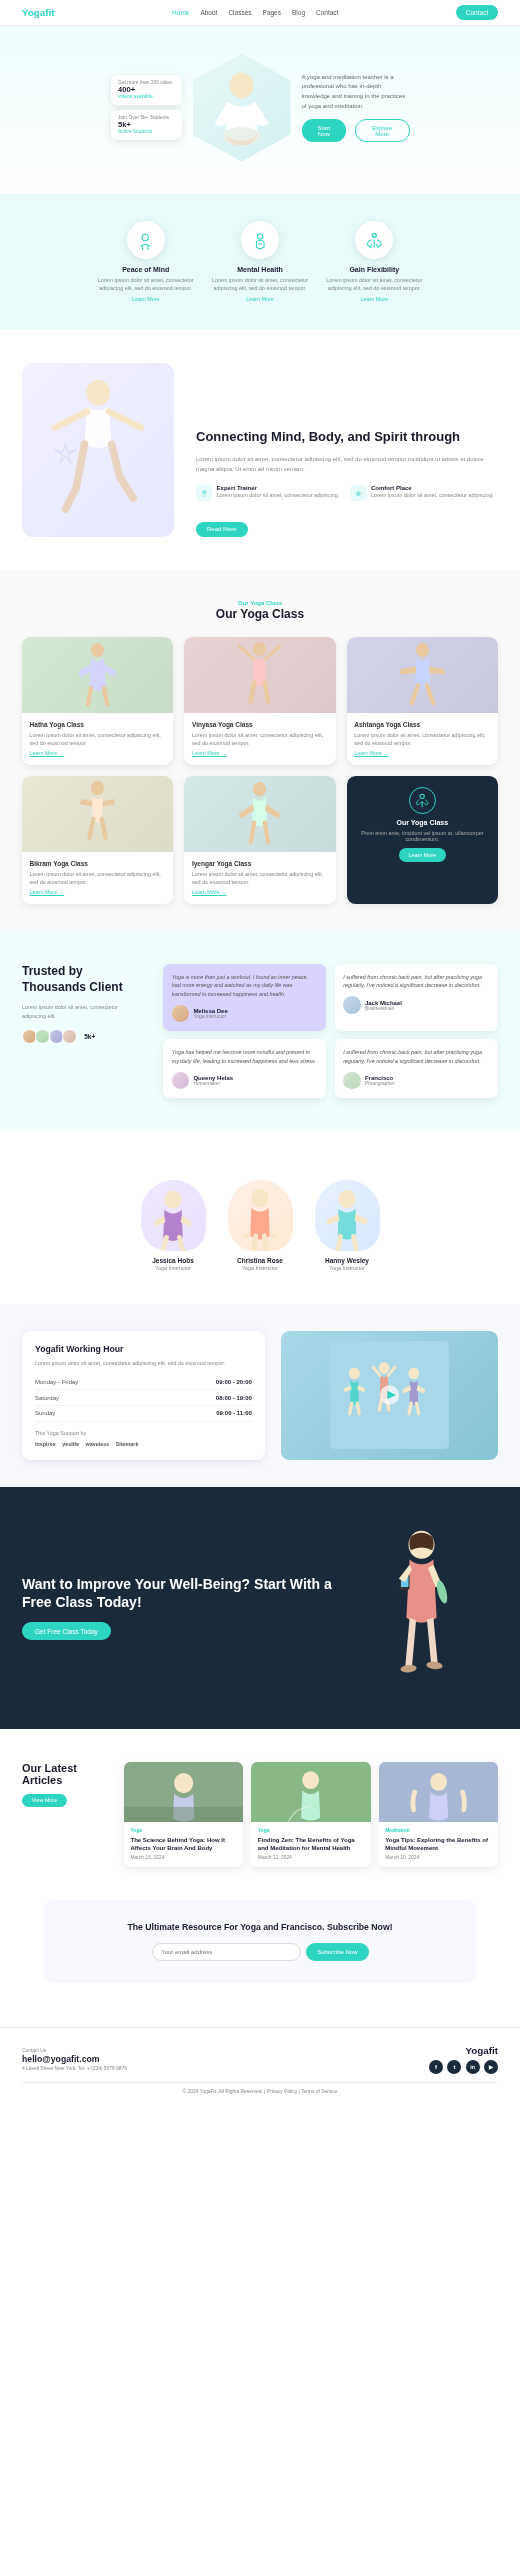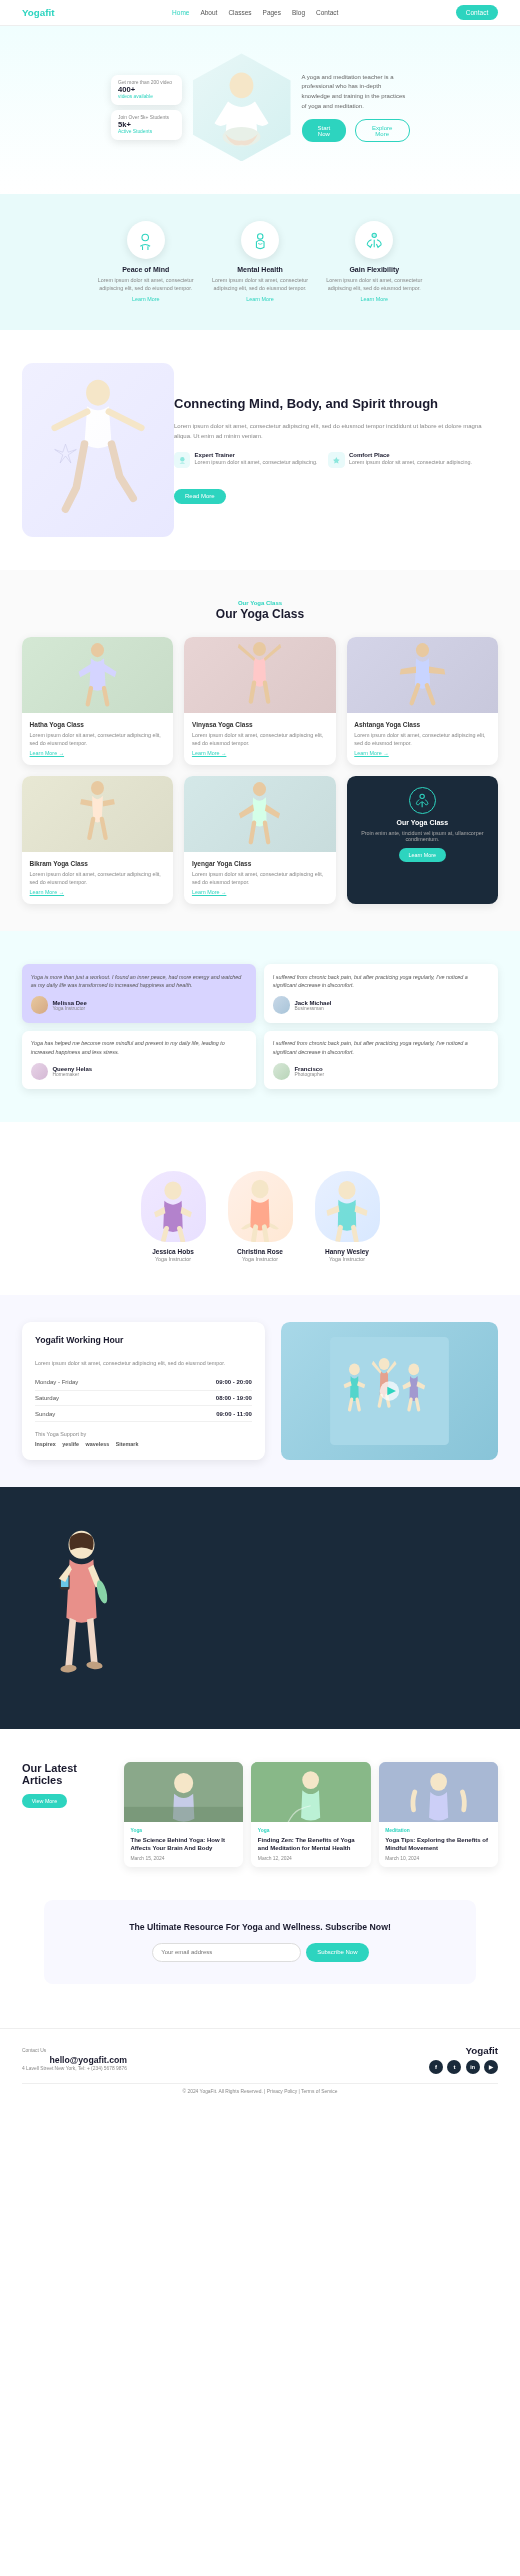--- a/index.html
+++ b/index.html
@@ -35,21 +35,21 @@
     .features { background: #e8fafa; padding: 27px 22px; }
     .features-grid { display: flex; justify-content: center; gap: 16.3px; flex-wrap: wrap; }
     .feature-item { text-align: center; max-width: 98px; }
     .feature-icon { width: 38px; height: 38px; background: #fff; border-radius: 50%; margin: 0 auto 6.5px; display: flex; align-items: center; justify-content: center; box-shadow: 0 2.2px 8.1px rgba(0,0,0,0.1); }
     .feature-icon svg { width: 19px; height: 19px; }
     .feature-title { font-size: 7px; font-weight: 700; color: #1a1a2e; margin-bottom: 3.3px; }
     .feature-desc { font-size: 5.4px; color: #888; line-height: 1.5; }
     .feature-link { font-size: 5.4px; color: #2dd4bf; text-decoration: none; margin-top: 3.3px; display: inline-block; }
 
     
-    .about { padding: 33px 22px; display: flex; align-items: center; }
+    .about { padding: 33px 22px; display: flex; align-items: flex-end; gap: 22px; }
     .about-img { width: 152px; flex-shrink: 0; }
     .about-img-inner { width: 152px; height: 174px; background: linear-gradient(135deg, #f0f0ff 0%, #e8e8ff 100%); border-radius: 11px; display: flex; align-items: center; justify-content: center; position: relative; overflow: hidden; }
     .about-content { flex: 1; }
     .about-content h2 { font-size: 13px; font-weight: 800; color: #1a1a2e; margin-bottom: 8.1px; line-height: 1.3; }
     .about-content p { font-size: 6px; color: #888; line-height: 1.7; margin-bottom: 11px; }
     .about-features { display: flex; gap: 11px; margin-bottom: 11px; }
     .about-feature { display: flex; align-items: flex-start; gap: 4.3px; }
     .about-feature-icon { width: 16.3px; height: 16.3px; background: #e8fafa; border-radius: 4.3px; display: flex; align-items: center; justify-content: center; flex-shrink: 0; }
     .about-feature-text h4 { font-size: 6px; font-weight: 700; color: #1a1a2e; }
     .about-feature-text p { font-size: 5.4px; color: #888; }
@@ -91,21 +91,21 @@
     .instructors-grid { display: flex; justify-content: center; gap: 22px; flex-wrap: wrap; margin-top: 16.3px; }
     .instructor-card { text-align: center; max-width: 81px; }
     .instructor-img { width: 65px; height: 71px; background: linear-gradient(135deg, #f0e8ff 0%, #e8e0ff 100%); border-radius: 33px 33px 22px 40%; margin: 0 auto 5.4px; display: flex; align-items: flex-end; justify-content: center; overflow: hidden; position: relative; }
     .instructor-name { font-size: 6.5px; font-weight: 700; color: #1a1a2e; margin-bottom: 1.6px; }
     .instructor-role { font-size: 5.4px; color: #888; }
 
     
     .working-hours { padding: 27px 22px; background: #f8f8ff; }
     .working-hours-inner { display: flex; gap: 16.3px; align-items: stretch; }
     .hours-card { background: #fff; border-radius: 8.7px; padding: 13px; flex: 1; box-shadow: 0 2.2px 8.1px rgba(0,0,0,0.08); }
-    .hours-title { font-size: 8.7px; font-weight: 800; color: #1a1a2e; margin-bottom: 15px; }
+    .hours-title { font-size: 8.7px; font-weight: 800; color: #1a1a2e; margin-bottom: 6px; }
     .hours-desc { font-size: 5.4px; color: #888; margin-bottom: 8.7px; }
     .hours-row { display: flex; justify-content: space-between; padding: 4.3px 0; border-bottom: 0.5px solid #f0f0f0; font-size: 6px; }
     .hours-row:last-of-type { border-bottom: none; }
     .hours-day { color: #555; }
     .hours-time { color: #1a1a2e; font-weight: 600; }
     .support-label { font-size: 5.4px; color: #888; margin-top: 8.7px; margin-bottom: 4.3px; }
     .support-logos { display: flex; gap: 6.5px; align-items: center; flex-wrap: wrap; }
     .support-logo { font-size: 5.4px; color: #555; font-weight: 600; }
     .hours-img { flex: 1; border-radius: 8.7px; overflow: hidden; background: linear-gradient(135deg, #a8d8e8 0%, #88c4d8 100%); min-height: 108px; display: flex; align-items: center; justify-content: center; }
 
@@ -133,21 +133,21 @@
     
     .newsletter { background: #f8f8ff; padding: 22px; margin: 0 22px; border-radius: 8.7px; text-align: center; margin-bottom: 22px; }
     .newsletter h3 { font-size: 8.7px; font-weight: 800; color: #1a1a2e; margin-bottom: 11px; }
     .newsletter-form { display: flex; gap: 5.4px; max-width: 217px; margin: 0 auto; }
     .newsletter-input { flex: 1; padding: 5.4px 8.7px; border: 0.5px solid #ddd; border-radius: 11px; font-size: 6px; outline: none; }
     .newsletter-btn { background: #2dd4bf; color: #fff; border: none; padding: 5.4px 11px; border-radius: 11px; font-size: 6px; cursor: pointer; white-space: nowrap; }
 
     
     footer { background: #fff; border-top: 0.5px solid #eee; padding: 16.3px 22px 11px; }
     .footer-inner { display: flex; justify-content: space-between; align-items: center; }
-    .footer-email { font-size: 8.7px; font-weight: 700; color: #1a1a2e; text-align: right; }
+    .footer-email { font-size: 8.7px; font-weight: 700; color: #1a1a2e; }
     .footer-email-label { font-size: 4.9px; color: #888; margin-bottom: 1.6px; }
     .footer-right { text-align: right; }
     .footer-logo { font-size: 9.8px; font-weight: 800; color: #1a1a2e; }
     .footer-social { display: flex; gap: 4.3px; margin-top: 4.3px; justify-content: flex-end; }
     .social-icon { width: 14px; height: 14px; background: #1a2a3a; border-radius: 50%; display: flex; align-items: center; justify-content: center; }
     .footer-bottom { margin-top: 8.1px; padding-top: 5.4px; border-top: 0.5px solid #eee; font-size: 4.9px; color: #888; text-align: center; }
     .footer-address { font-size: 4.9px; color: #888; margin-top: 1.6px; }
 
     
     .img-yoga-1 { background: linear-gradient(135deg, #d4e8d4 0%, #c8dcc8 100%); }
@@ -413,20 +413,31 @@
         </div>
         <h3 style="color:#fff; font-size:7px; margin-bottom:3.3px;">Our Yoga Class</h3>
         <p style="color:#aaa; font-size:5.4px; margin-bottom:6.5px; text-align:center;">Proin enim ante, tincidunt vel ipsum at, ullamcorper condimentum.</p>
         <button class="btn-primary" style="font-size:5.4px; padding:3.8px 9.8px;">Learn More</button>
       </div>
     </div>
   </div>
 </section>
 
 <section class="testimonials">
+  <div class="testimonials-left">
+    <h2>Trusted by Thousands Client</h2>
+    <p style="font-size:5.4px; color:#888; line-height:1.6;">Lorem ipsum dolor sit amet, consectetur adipiscing elit.</p>
+    <div class="clients-row">
+      <div class="client-avatar"></div>
+      <div class="client-avatar" style="background: linear-gradient(135deg, #c8e6c8, #a8d4a8);"></div>
+      <div class="client-avatar" style="background: linear-gradient(135deg, #c8c8e8, #a8a8d4);"></div>
+      <div class="client-avatar" style="background: linear-gradient(135deg, #e8d4c8, #d4b8a8);"></div>
+      <span class="client-count">5k+</span>
+    </div>
+  </div>
   <div class="testimonials-right">
     <div class="testimonial-card accent">
       <p class="testimonial-text">Yoga is more than just a workout. I found an inner peace, had more energy and watched as my daily life was transformed to increased happiness and health.</p>
       <div class="testimonial-author">
         <div class="author-avatar"></div>
         <div>
           <div class="author-name">Melissa Dee</div>
           <div class="author-role">Yoga Instructor</div>
         </div>
       </div>
@@ -569,20 +580,24 @@
         </g>
 
         <circle cx="110" cy="100" r="18" fill="rgba(255,255,255,0.7)"></circle>
         <polygon points="106,92 106,108 122,100" fill="#2dd4bf"></polygon>
       </svg>
     </div>
   </div>
 </section>
 
 <section class="cta">
+  <div class="cta-content">
+    <h2>Want to Improve Your Well-Being? Start With a Free Class Today!</h2>
+    <button class="cta-btn">Get Free Class Today</button>
+  </div>
   <div class="cta-img">
     <svg width="119" height="174" viewBox="0 0 220 320">
 
       <ellipse cx="110" cy="45" rx="24" ry="26" fill="#f5e6c8"></ellipse>
 
       <path d="M90 30 Q110 15 130 30 Q135 42 130 55 Q110 45 90 55 Q85 42 90 30 Z" fill="#4a3020"></path>
 
       <path d="M88 72 Q110 90 132 72 L138 180 Q110 198 82 180 Z" fill="#e8908a"></path>
 
       <rect x="70" y="100" width="18" height="28" rx="3" fill="#333"></rect>
@@ -654,21 +669,21 @@
           <div class="article-title">Yoga Tips: Exploring the Benefits of Mindful Movement</div>
           <div class="article-date">March 10, 2024</div>
         </div>
       </div>
     </div>
   </div>
 </section>
 
 <div style="padding: 0 22px 22px;">
   <div class="newsletter">
-    <h3>The Ultimate Resource For Yoga and Wellness. Subscribe Now!</h3>
+    <h3>The Ultimate Resource For Yoga and Francisco. Subscribe Now!</h3>
     <div class="newsletter-form">
       <input type="email" class="newsletter-input" placeholder="Your email address" style="">
       <button class="newsletter-btn">Subscribe Now</button>
     </div>
   </div>
 </div>
 
 <footer>
   <div class="footer-inner">
     <div class="footer-left">

